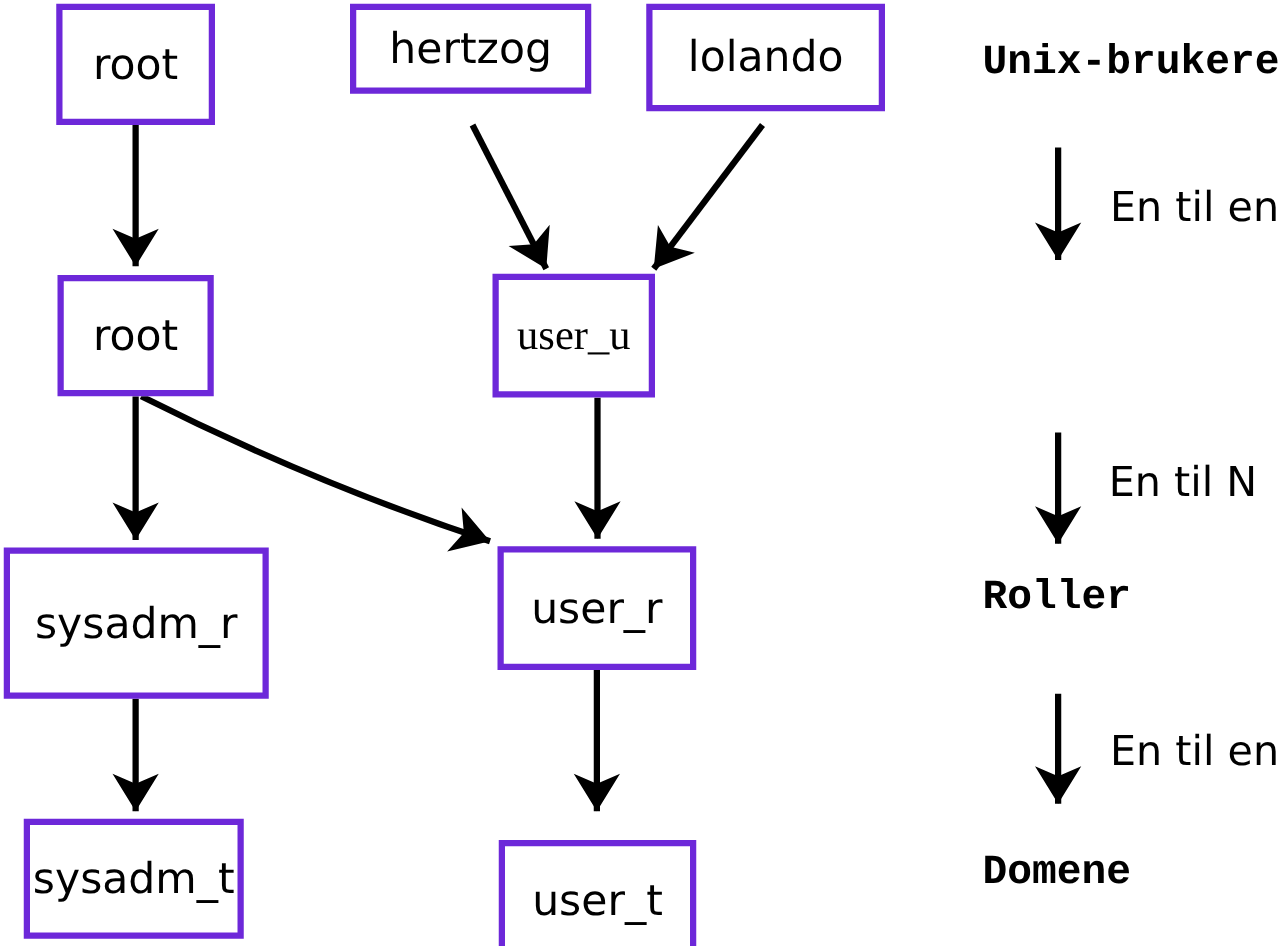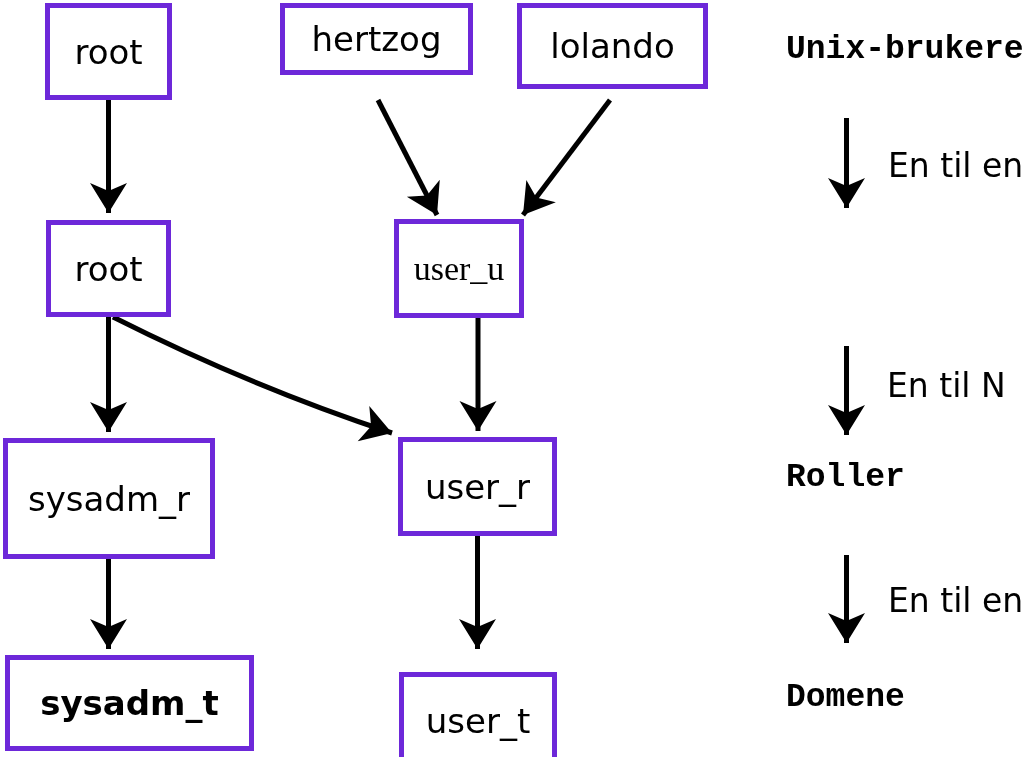--- a/index.html
+++ b/index.html
@@ -54,21 +54,21 @@
   }
 
   
   #node-root-unix    { left: 45px;  top: 3px;   width: 127px; height: 97px; }
   #node-hertzog      { left: 280px; top: 3px;   width: 193px; height: 72px; }
   #node-lolando      { left: 517px; top: 3px;   width: 191px; height: 86px; }
   #node-root-selinux { left: 46px;  top: 220px; width: 125px; height: 97px; }
   #node-user-u       { left: 394px; top: 219px; width: 130px; height: 99px; font-family: Liberation Serif, serif; }
   #node-sysadm-r     { left: 3px;   top: 438px; width: 212px; height: 121px; }
   #node-user-r       { left: 398px; top: 437px; width: 159px; height: 99px; }
-  #node-sysadm-t     { left: 5px;   top: 655px; width: 249px; height: 96px; font-weight: bold; }
+  #node-sysadm-t     { left: 19px;   top: 655px; width: 176px; height: 96px; }
   #node-user-t       { left: 399px; top: 672px; width: 158px; height: 97px; }
 
   
   #legend-unix       { left: 786px; top: 30px; }
   #legend-rel1       { left: 888px; top: 146px; }
   #legend-selinux    { left: 786px; top: 218px; }
   #legend-rel2       { left: 887px; top: 366px; }
   #legend-roller     { left: 786px; top: 458px; }
   #legend-rel3       { left: 888px; top: 581px; }
   #legend-domene     { left: 786px; top: 678px; }

